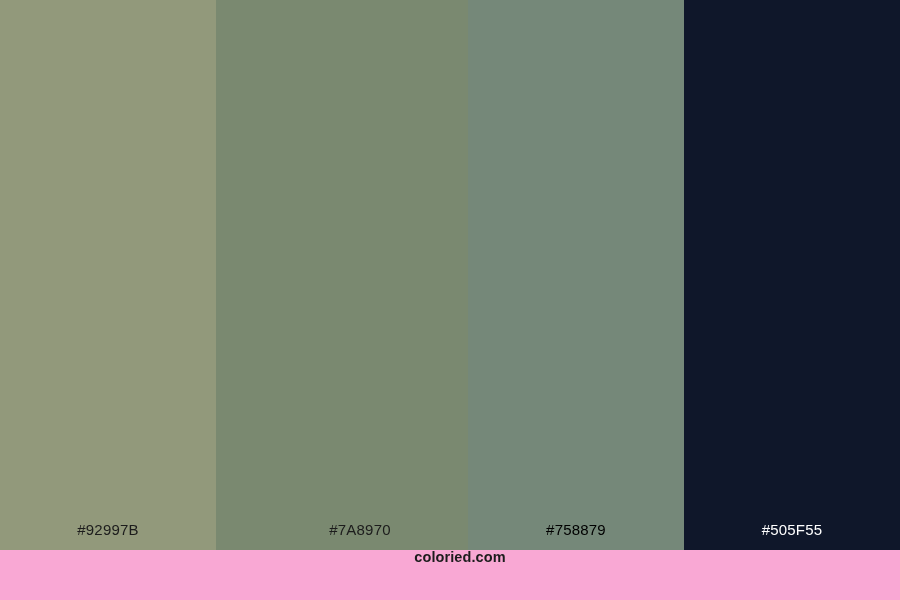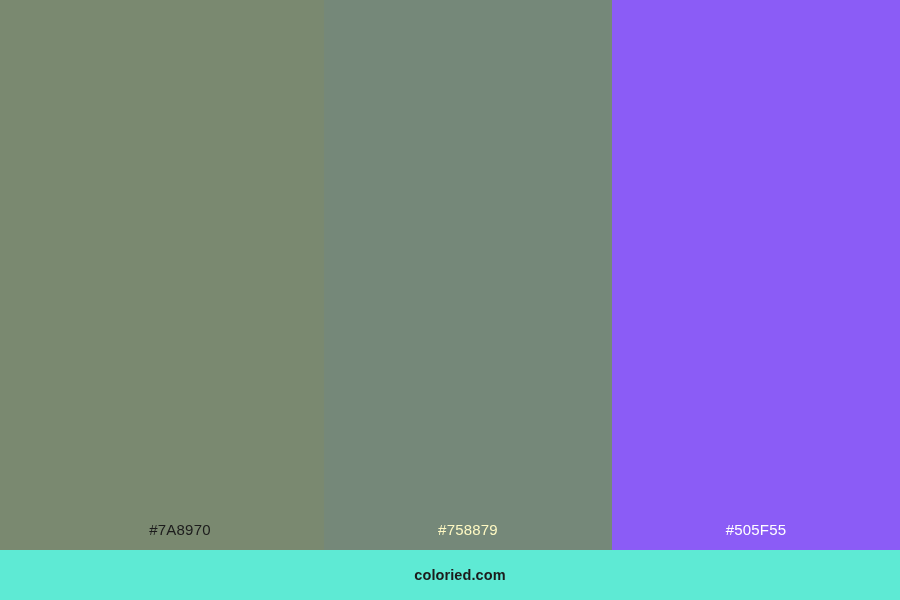--- a/index.html
+++ b/index.html
@@ -47,54 +47,57 @@
     font-size: 15px;
     font-weight: 400;
     letter-spacing: 0.2px;
     line-height: 1;
     padding-bottom: 13px;
     user-select: none;
   }
 
   #site-footer {
     flex: 1 1 auto;
-    background: #5eead4;
+    background: #f9a8d4;
     display: flex;
-    align-items: center;
+    align-items: flex-start;
     justify-content: center;
     padding-left: 20px;
   }
 
   #site-footer-text {
     font-family: "Liberation Sans", sans-serif;
     font-size: 14.5px;
     font-weight: 700;
     color: #1c1c1c;
     letter-spacing: 0.1px;
     line-height: 1;
   }
 </style>
 </head>
 <body>
 
 <div id="palette-page">
 
   <div id="swatch-strip">
 
+    <div class="swatch" style="background-color: rgb(146, 153, 123);">
+      <span class="swatch-label" style="color: rgb(28, 28, 28);">#92997B</span>
+    </div>
 
     <div class="swatch" style="background-color: rgb(122, 137, 112); padding-left: 36px;">
       <span class="swatch-label" style="color: rgb(28, 28, 28);">#7A8970</span>
     </div>
 
 
     <div class="swatch" style="background-color: rgb(117, 136, 121);">
-      <span class="swatch-label" style="color: #fef9c3;">#758879</span>
+      <span class="swatch-label" style="color: #000000;">#758879</span>
     </div>
 
-    <div class="swatch" style="background-color: #8b5cf6;">
+    <div class="swatch" style="background-color: #0f172a;">
       <span class="swatch-label" style="color: rgb(255, 255, 255);">#505F55</span>
     </div>
 
   </div>
 
   <div id="site-footer">
     <span id="site-footer-text">coloried.com</span>
   </div>
 
 </div>

